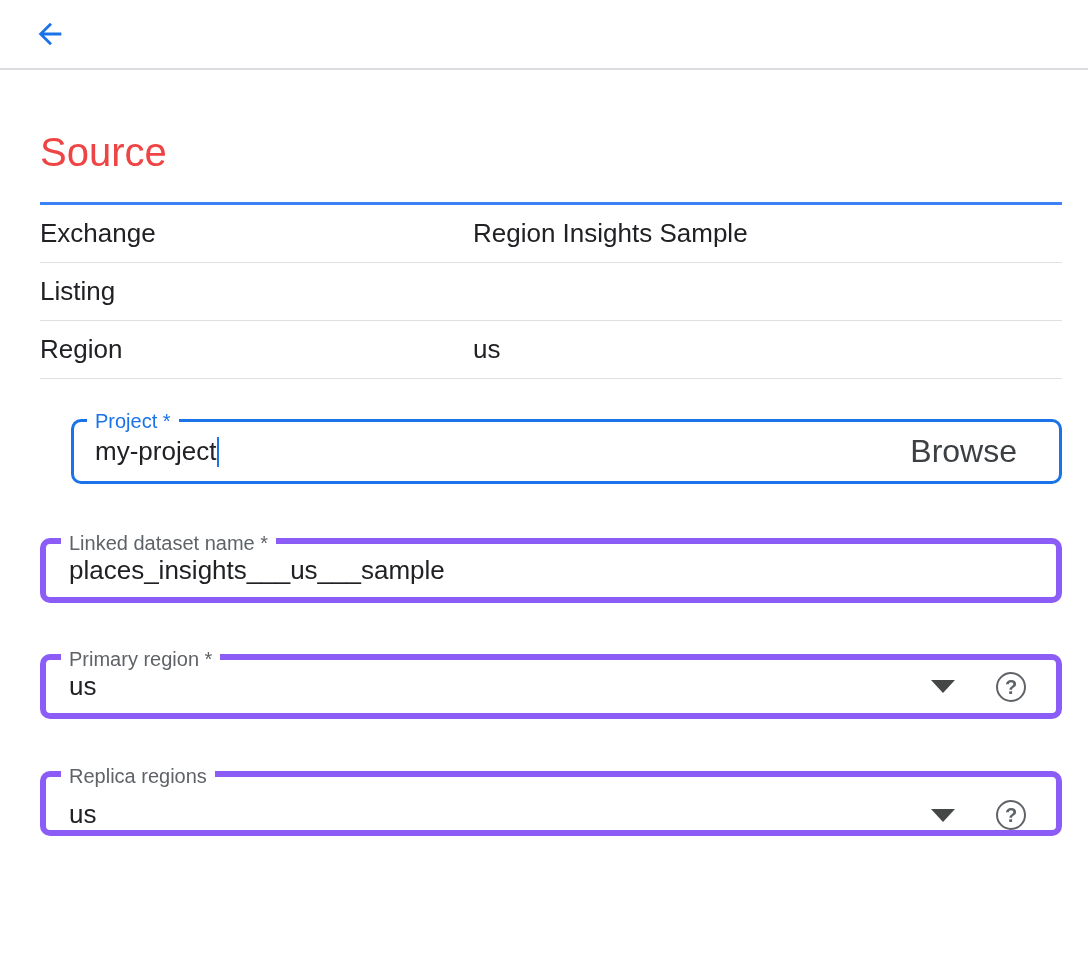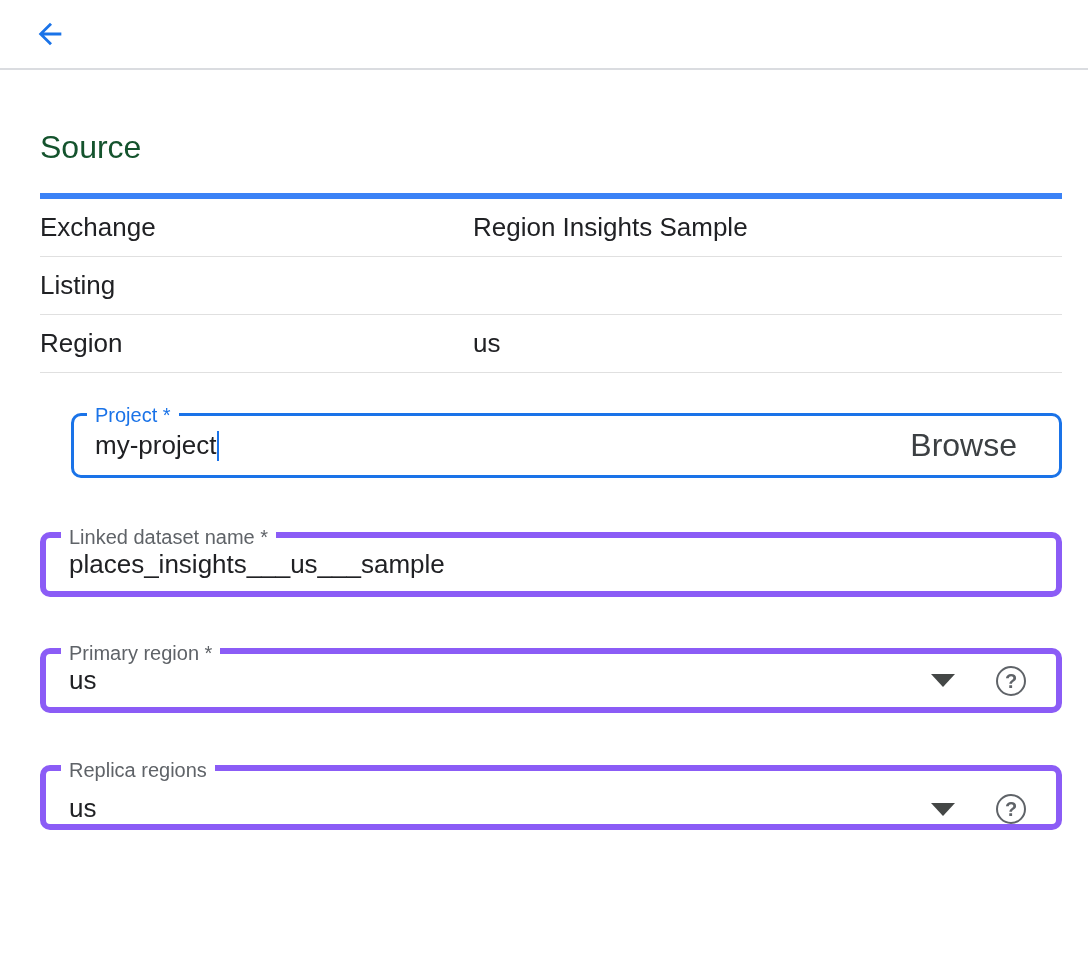--- a/index.html
+++ b/index.html
@@ -32,30 +32,30 @@
     font-size: 32px;
     font-weight: 400;
     color: #202124;
     letter-spacing: 0.2px;
   }
 
   
   .content { padding: 0 26px 0 40px; }
 
   .section-heading {
-    font-size: 32px;
+    font-size: 40px;
     font-weight: 400;
-    color: #14532d;
+    color: #ef4444;
     line-height: 1.1;
   }
   .section-heading.source { margin-top: 60px; }
   .section-heading.destination { margin-top: 68px; }
 
   
-  .kv-table { margin-top: 28px; border-top: 6px solid #3b82f6; }
+  .kv-table { margin-top: 28px; border-top: 3px solid #3b82f6; }
   .kv-row {
     display: grid;
     grid-template-columns: 433px 1fr;
     align-items: center;
     height: 58px;
     border-bottom: 1px solid #e0e0e0;
   }
   .kv-label { font-size: 26px; font-weight: 500; color: #202124; }
   .kv-value { font-size: 26px; font-weight: 400; color: #202124; }
 

